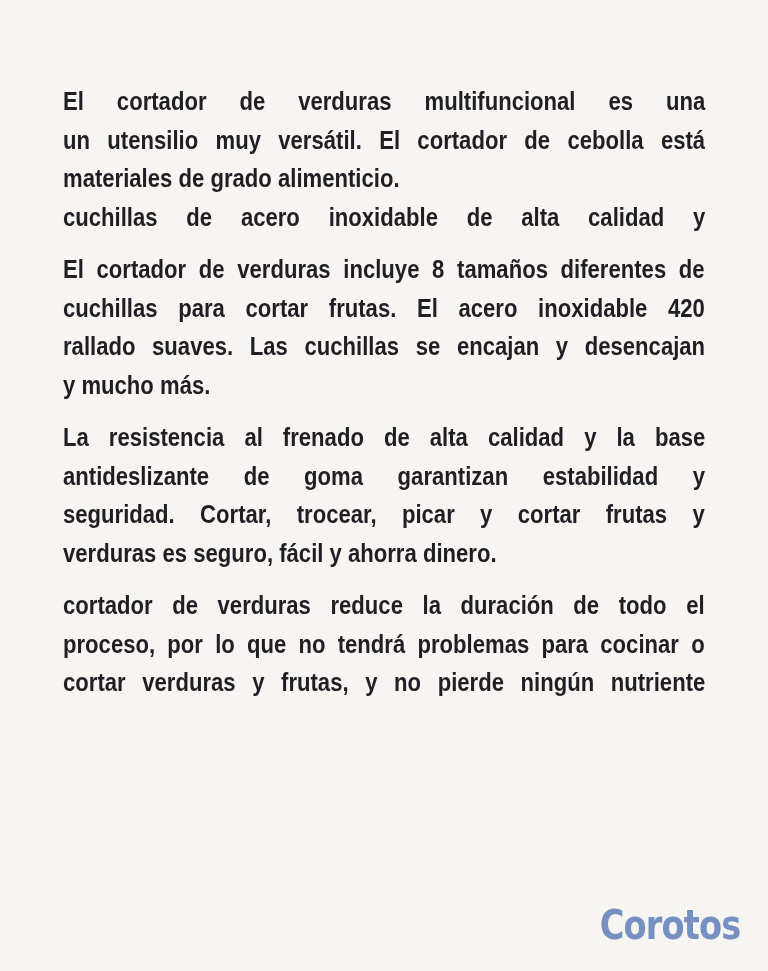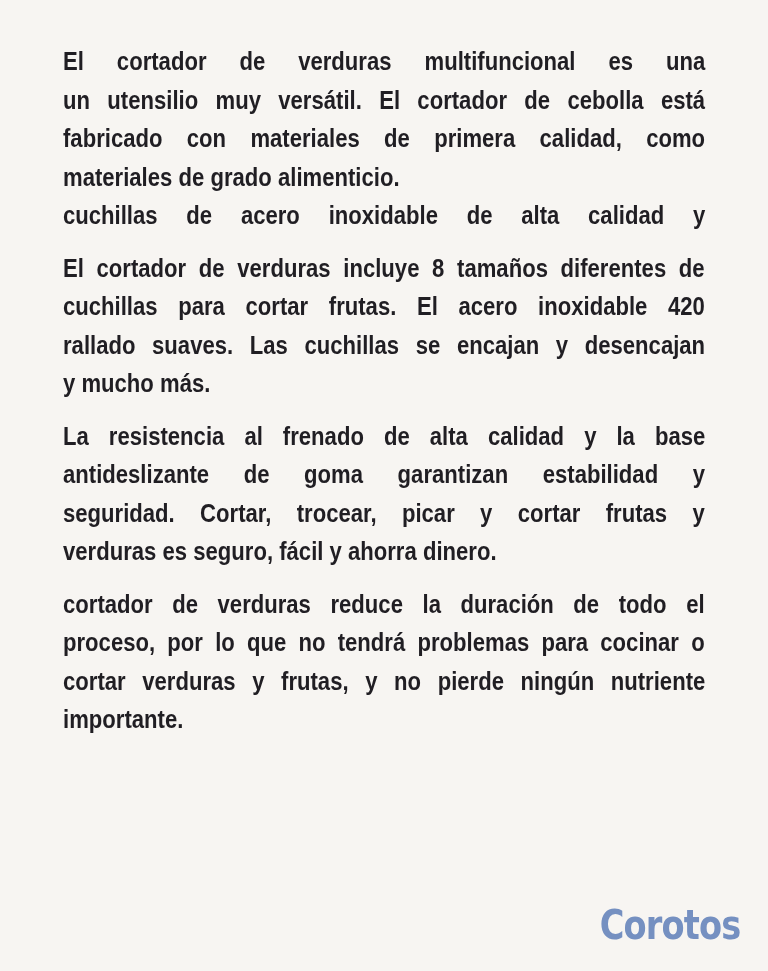--- a/index.html
+++ b/index.html
@@ -54,26 +54,25 @@
     transform: scaleX(0.84);
     transform-origin: right center;
     line-height: 1;
   }
 </style>
 </head>
 <body>
 
 <div class="page" style="background: rgb(247, 245, 242);">
 
-  <div class="doc-text" style="color: rgb(32, 30, 35);">
+  <div class="doc-text" style="color: rgb(32, 30, 35); margin-top: 40px;">
 
     <div class="paragraph">
       <div class="line"><span class="fit" style="word-spacing: 31.549px;">El cortador de verduras multifuncional es una</span></div>
       <div class="line"><span class="fit" style="word-spacing: 13.1618px;">un utensilio muy versátil. El cortador de cebolla está</span></div>
-      <div class="line"><span class="fit" style="word-spacing: 21.3824px;">fabricado con materiales de primera calidad, como</span></div>
       <div class="line last"><span class="fit">materiales de grado alimenticio.</span></div>
       <div class="line"><span class="fit" style="word-spacing: 26.6134px;">cuchillas de acero inoxidable de alta calidad y</span></div>
     </div>
 
     <div class="paragraph">
       <div class="line"><span class="fit" style="word-spacing: 7.66176px;">El cortador de verduras incluye 8 tamaños diferentes de</span></div>
       <div class="line"><span class="fit" style="word-spacing: 17.042px;">cuchillas para cortar frutas. El acero inoxidable 420</span></div>
       <div class="line"><span class="fit" style="word-spacing: 12.3277px;">rallado suaves. Las cuchillas se encajan y desencajan</span></div>
       <div class="line last"><span class="fit">y mucho más.</span></div>
     </div>
@@ -82,20 +81,19 @@
       <div class="line"><span class="fit" style="word-spacing: 16.366px;">La resistencia al frenado de alta calidad y la base</span></div>
       <div class="line"><span class="fit" style="word-spacing: 33.4588px;">antideslizante de goma garantizan estabilidad y</span></div>
       <div class="line"><span class="fit" style="word-spacing: 22.6134px;">seguridad. Cortar, trocear, picar y cortar frutas y</span></div>
       <div class="line last"><span class="fit">verduras es seguro, fácil y ahorra dinero.</span></div>
     </div>
 
     <div class="paragraph">
       <div class="line"><span class="fit" style="word-spacing: 15.7868px;">cortador de verduras reduce la duración de todo el</span></div>
       <div class="line"><span class="fit" style="word-spacing: 7.14379px;">proceso, por lo que no tendrá problemas para cocinar o</span></div>
       <div class="line"><span class="fit" style="word-spacing: 12.2868px;">cortar verduras y frutas, y no pierde ningún nutriente</span></div>
-      <div class="line last"><span class="fit">importante.</span></div>
     </div>
 
   </div>
 
   <div class="watermark" style="color: rgb(117, 144, 193);">Corotos</div>
 
 </div>
 
 </body></html>

